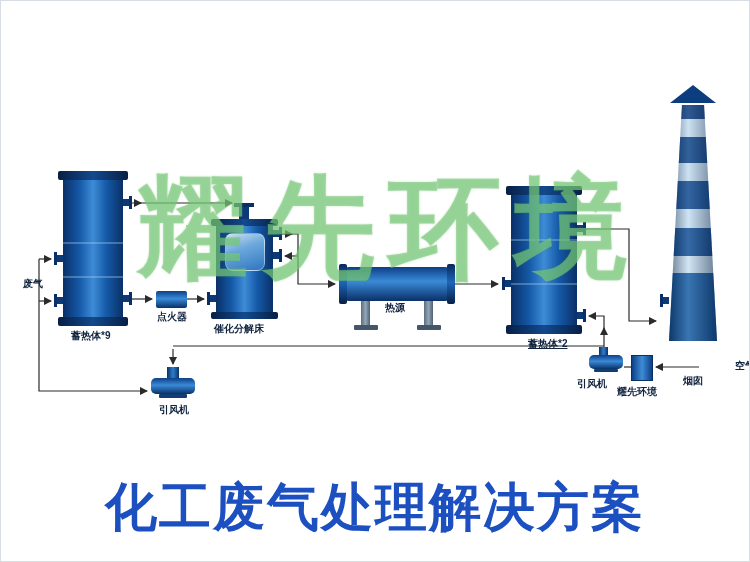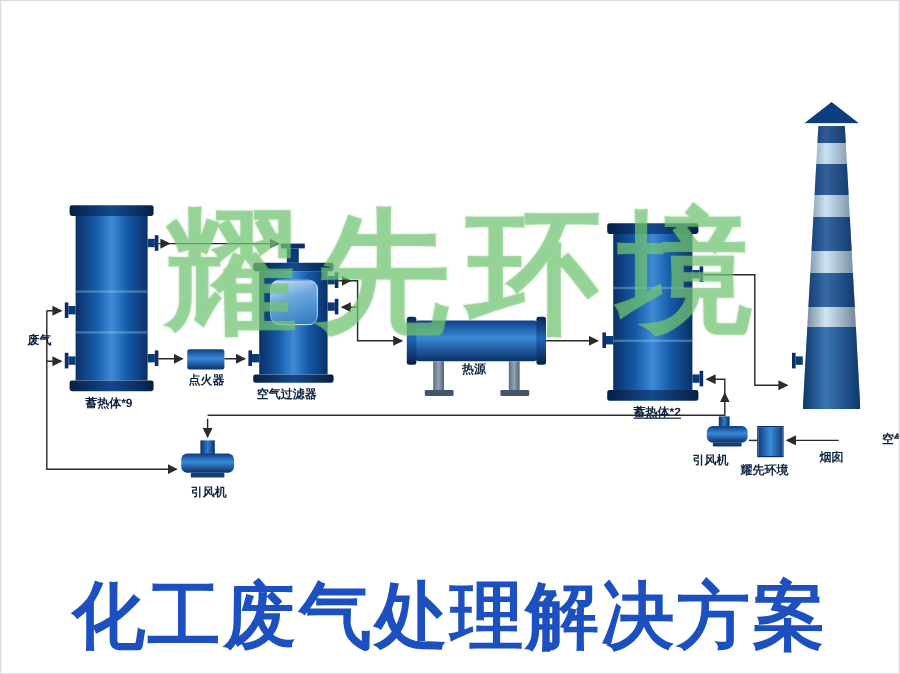--- a/index.html
+++ b/index.html
@@ -81,21 +81,21 @@
   }
   
   .watermark{
     position:absolute;left:136px;top:170px;z-index:6;pointer-events:none;
     font-family:"Liberation Serif",serif;font-weight:bold;line-height:1.05;
     font-size:112px;letter-spacing:14px;color:rgba(125,204,125,0.62);
     text-shadow:0 0 2px rgba(70,160,70,0.35);white-space:nowrap;
   }
   .title{
     position:absolute;left:0;right:0;top:472px;z-index:5;text-align:center;
-    font-family:"Liberation Serif",serif;font-weight:bold;font-size:61px;
+    font-family:"Liberation Serif",serif;font-weight:bold;font-size:52px;
     letter-spacing:2px;color:#1c50c0;white-space:nowrap;
   }
   .box-ign{
     position:absolute;left:155px;top:290px;width:31px;height:17px;z-index:2;
     background:linear-gradient(180deg,#0d3f86,#3a8ad8 45%,#0a3067);border-radius:2px;
   }
 </style>
 </head>
 <body>
 
@@ -195,21 +195,21 @@
     <div class="riser" style="left:10px;top:0;width:9px;height:10px;"></div>
     <div class="fbody" style="left:0;top:8px;width:34px;height:14px;"></div>
     <div class="ffoot" style="left:5px;top:22px;width:24px;height:3px;"></div>
   </div>
 
   <div class="filterbox" style="left:630px;top:354px;width:22px;height:26px;"></div>
 
   <div class="lbl" style="left:22px;top:276px;">废气</div>
   <div class="lbl" style="left:70px;top:328px;">蓄热体*9</div>
   <div class="lbl" style="left:156px;top:309px;">点火器</div>
-  <div class="lbl" style="left:213px;top:321px;">空气过滤器</div>
+  <div class="lbl" style="left:213px;top:321px;">催化分解床</div>
   <div class="lbl" style="left:384px;top:300px;">热源</div>
   <div class="lbl" style="left:527px;top:336px;text-decoration:underline;">蓄热体*2</div>
   <div class="lbl" style="left:158px;top:402px;">引风机</div>
   <div class="lbl" style="left:576px;top:376px;">引风机</div>
   <div class="lbl" style="left:616px;top:384px;">耀先环境</div>
   <div class="lbl" style="left:702px;top:358px;margin-left:32px;">空气</div>
   <div class="lbl" style="left:682px;top:342px;margin-top:31px;">烟囱</div>
 
   <div class="title">化工废气处理解决方案</div>
 

